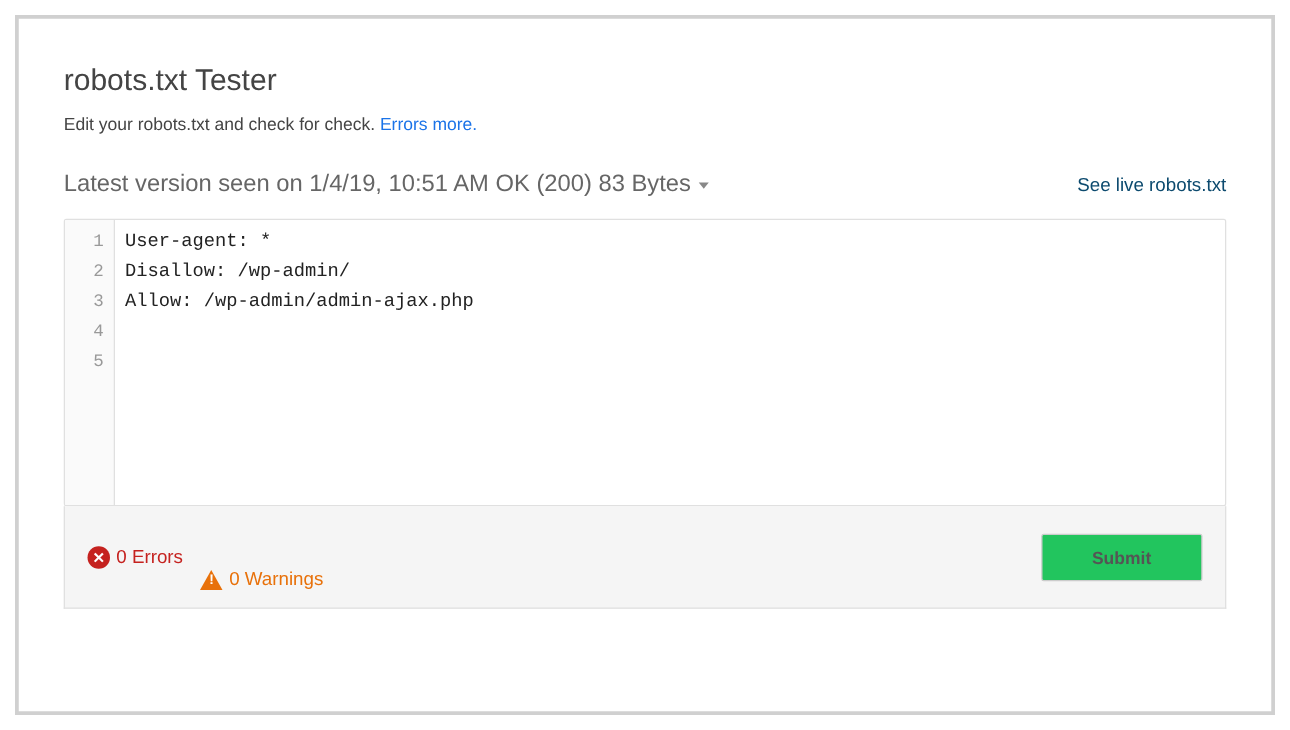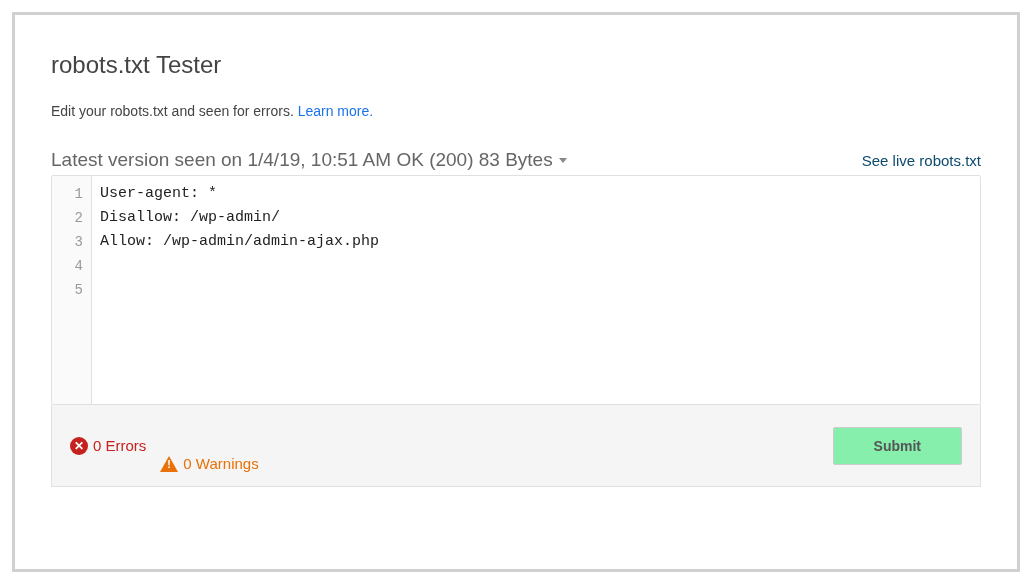--- a/index.html
+++ b/index.html
@@ -16,37 +16,37 @@
       border: 3px solid #d0d0d0;
       width: 1008px;
       height: 560px;
       padding: 24px 36px;
       background: #fff;
     }
     .page-title {
       font-size: 24px;
       color: #444;
       font-weight: 400;
-      margin-bottom: 24px;
+      margin-bottom: 12px;
       margin-top: 12px;
     }
     .subtitle-row {
       font-size: 14px;
       color: #444;
       margin-bottom: 30px;
     }
     .subtitle-row a {
       color: #1a73e8;
       text-decoration: none;
     }
     .version-row {
       display: flex;
       justify-content: space-between;
       align-items: center;
-      margin-bottom: 4px;
+      margin-bottom: 16px;
     }
     .version-text {
       font-size: 19px;
       color: #666;
       display: flex;
       align-items: center;
       gap: 4px;
     }
     .dropdown-caret {
       display: inline-block;
@@ -151,40 +151,40 @@
     .warn-icon::after {
       content: "!";
       position: absolute;
       left: -2px;
       top: 2px;
       color: #fff;
       font-size: 11px;
       font-weight: bold;
     }
     .submit-btn {
-      background: #86efac;
+      background: #22c55e;
       border: 1px solid #ccc;
       padding: 10px 40px;
       font-size: 14px;
       font-weight: bold;
       color: #555;
       cursor: pointer;
       border-radius: 2px;
     }
   </style>
 </head>
 <body>
 
 <div class="outer-frame">
 
   <h1 class="page-title">robots.txt Tester</h1>
 
   <div class="subtitle-row">
-    <span>Edit your robots.txt and seen for errors.</span>
-    <a href="#">Learn more.</a>
+    <span>Edit your robots.txt and check for check.</span>
+    <a href="#">Errors more.</a>
   </div>
 
   <div class="version-row">
     <div class="version-text">
       <span>Latest version seen on 1/4/19, 10:51 AM OK (200) 83 Bytes</span>
       <span class="dropdown-caret"></span>
     </div>
     <a href="#" class="live-link">See live robots.txt</a>
   </div>
 

